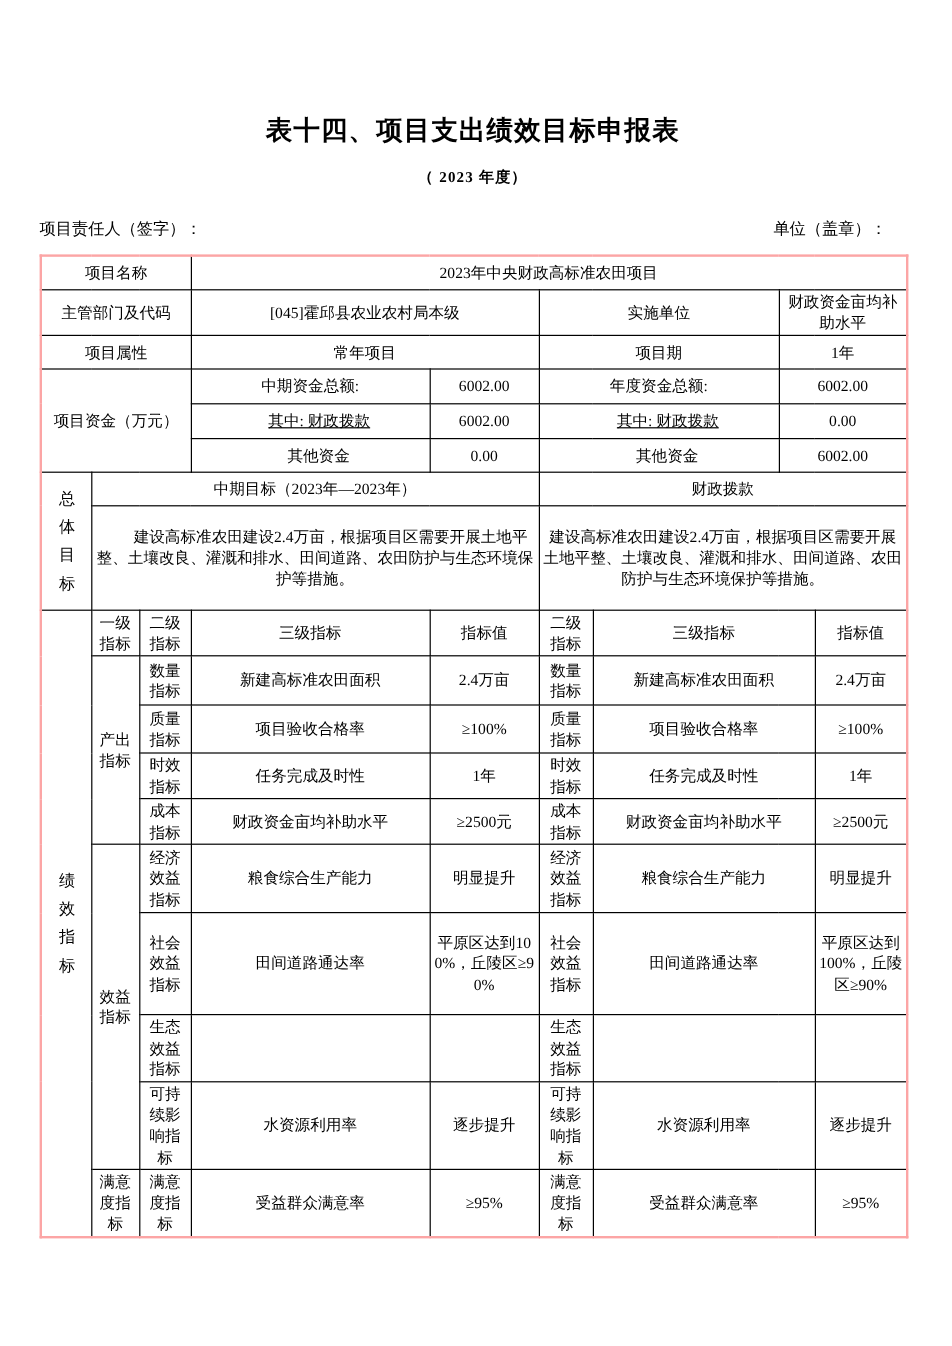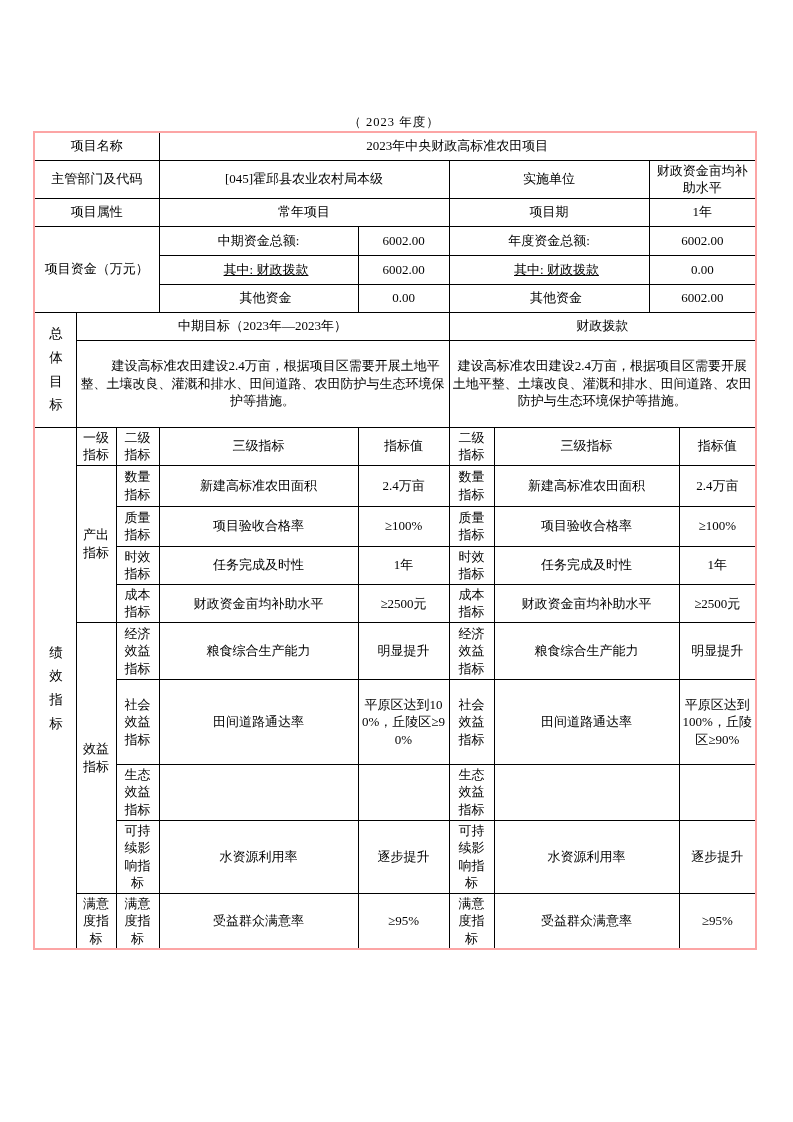--- a/index.html
+++ b/index.html
@@ -25,20 +25,21 @@
     font-weight: bold;
     letter-spacing: 1px;
     line-height: 1.2;
   }
   .doc-subtitle {
     width: 722px;
     text-align: center;
     font-size: 12.5px;
     margin-top: 18px;
     letter-spacing: 1px;
+    font-weight: bold;
   }
   .sign-row {
     width: 722px;
     display: flex;
     justify-content: space-between;
     align-items: flex-end;
     font-size: 13.5px;
     margin-top: 25px;
     margin-bottom: 12px;
   }
@@ -101,22 +102,27 @@
     font-size: 12px;
     line-height: 1.25;
     padding: 0 2px;
   }
 </style>
 </head>
 <body>
 
 <div class="sheet">
 
+  <div class="doc-title">表十四、项目支出绩效目标申报表</div>
   <div class="doc-subtitle">（ 2023  年度）</div>
 
+  <div class="sign-row">
+    <span>项目责任人（签字）：</span>
+    <span class="unit">单位（盖章）：</span>
+  </div>
 
   <table class="decl">
     <colgroup>
       <col style="width:42px">
         <col style="width:40px">
         <col style="width:43px">
       <col style="width:199px">
         <col style="width:91px">
         <col style="width:45px">
       <col style="width:155px">

